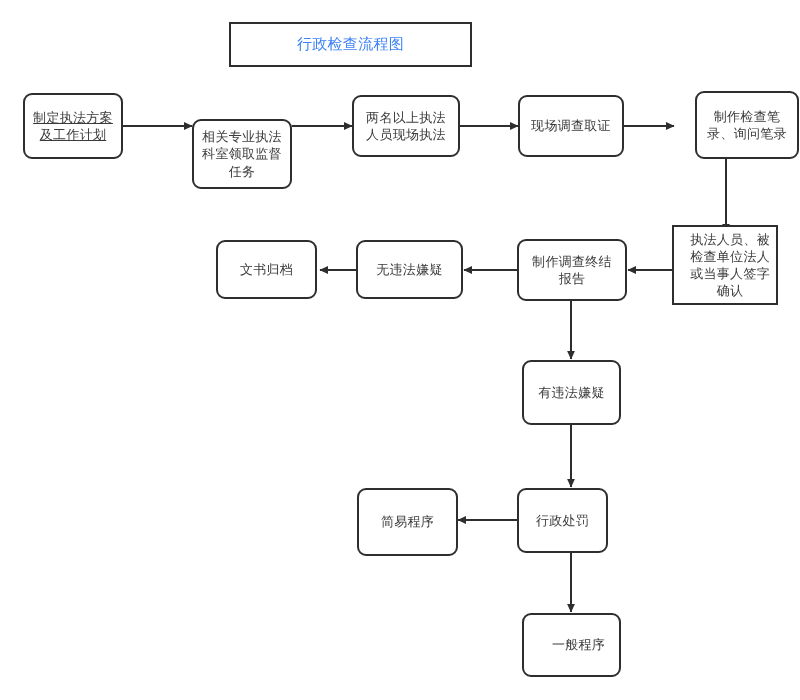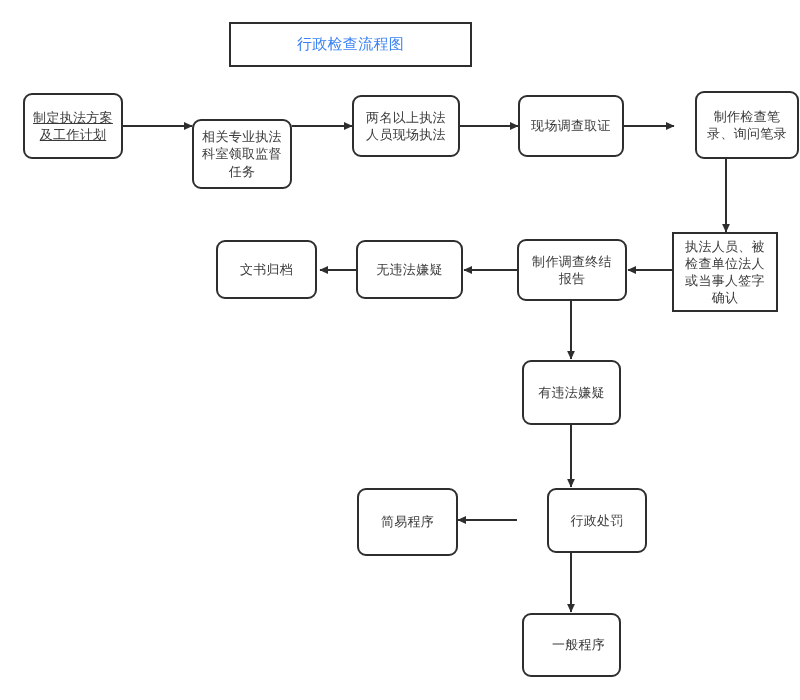--- a/index.html
+++ b/index.html
@@ -103,21 +103,21 @@
 
   <div class="node" style="left:518px; top:95px; width:106px; height:62px;">
     <span class="txt">现场调查取证</span>
   </div>
 
   <div class="node" style="left:695px; top:91px; width:104px; height:68px;">
     <span class="txt">制作检查笔
 录、询问笔录</span>
   </div>
 
-  <div class="node square" style="left:672px; top:232px; width:106px; height:80px;">
+  <div class="node square" style="left:672px; top:225px; width:106px; height:80px;justify-content:flex-end;">
     <span class="txt">执法人员、被
 检查单位法人
 或当事人签字
 确认</span>
   </div>
 
   <div class="node" style="left:517px; top:239px; width:110px; height:62px;">
     <span class="txt">制作调查终结
 报告</span>
   </div>
@@ -127,21 +127,21 @@
   </div>
 
   <div class="node" style="left:216px; top:240px; width:101px; height:59px;">
     <span class="txt">文书归档</span>
   </div>
 
   <div class="node" style="left:522px; top:360px; width:99px; height:65px;">
     <span class="txt">有违法嫌疑</span>
   </div>
 
-  <div class="node" style="left:517px; top:488px; width:100px; height:65px;margin-left:30px;">
+  <div class="node" style="left:517px; top:488px; width:91px; height:65px;">
     <span class="txt">行政处罚</span>
   </div>
 
   <div class="node" style="left:357px; top:488px; width:101px; height:68px;">
     <span class="txt">简易程序</span>
   </div>
 
   <div class="node" style="left:522px; top:613px; width:99px; height:64px;padding-left:20px;">
     <span class="txt">一般程序</span>
   </div>

